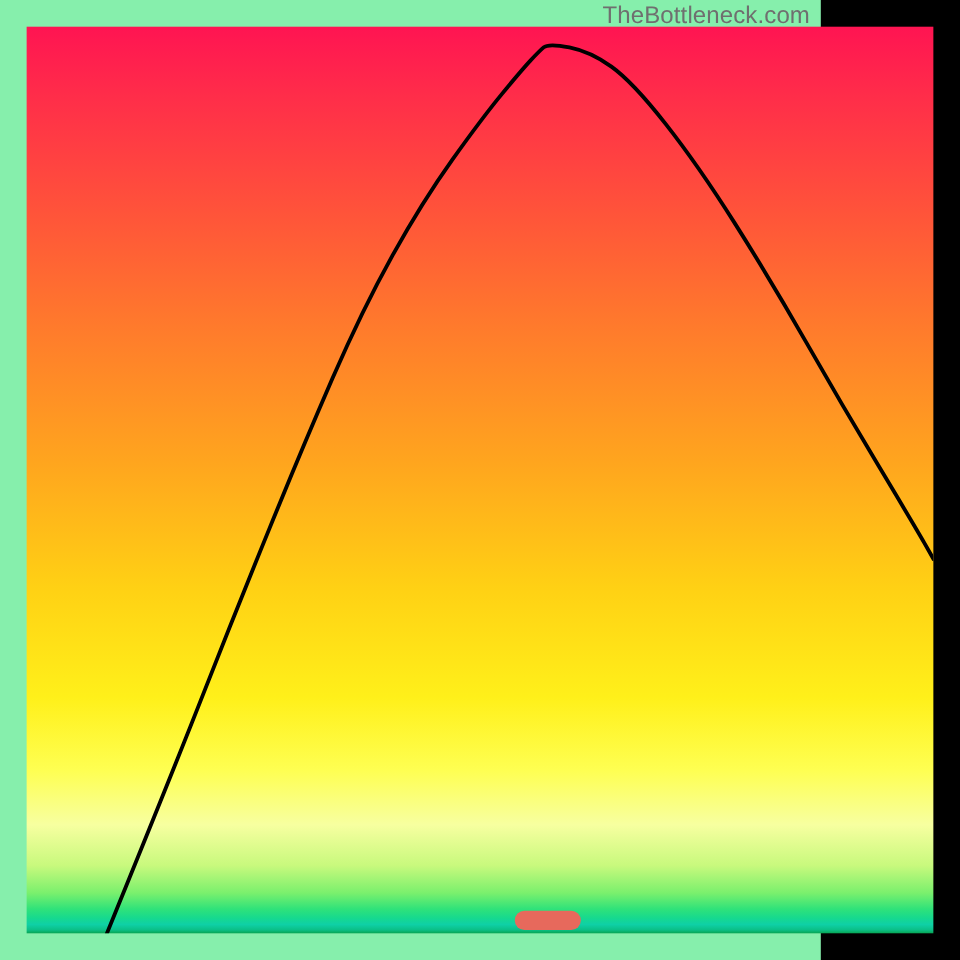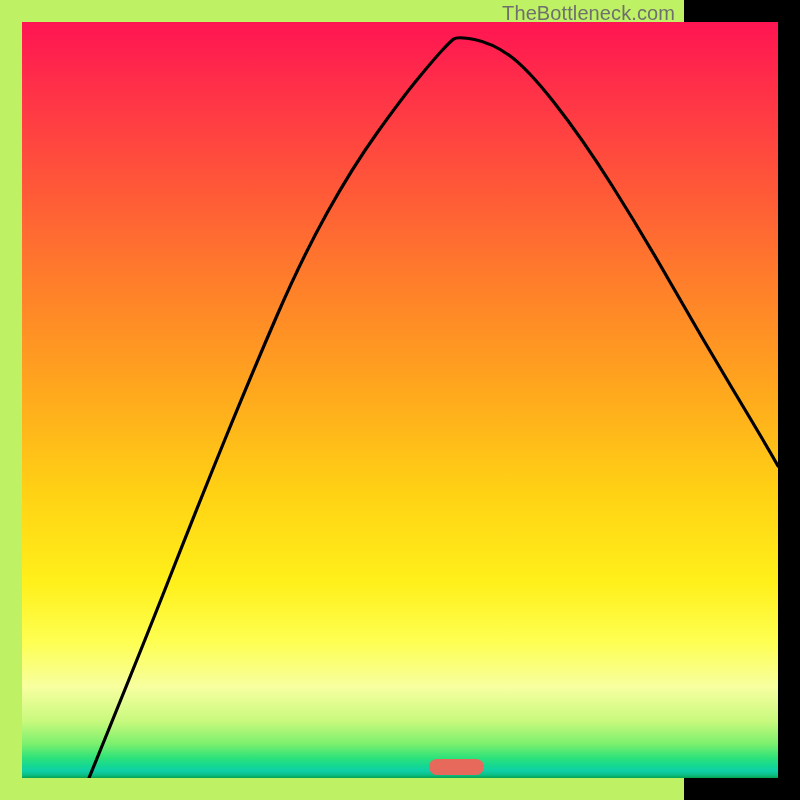--- a/index.html
+++ b/index.html
@@ -8,21 +8,21 @@
     width: 800px;
     height: 800px;
     overflow: hidden;
     background: #000;
     font-family: Arial, Helvetica, sans-serif;
   }
   .frame {
     position: relative;
     width: 684px;
     height: 800px;
-    background: #bef264;
+    background: #86efac;
   }
   .plot-area {
     position: absolute;
     left: 22px;
     top: 22px;
     width: 756px;
     height: 756px;
     overflow: hidden;
   }
   .gradient {

